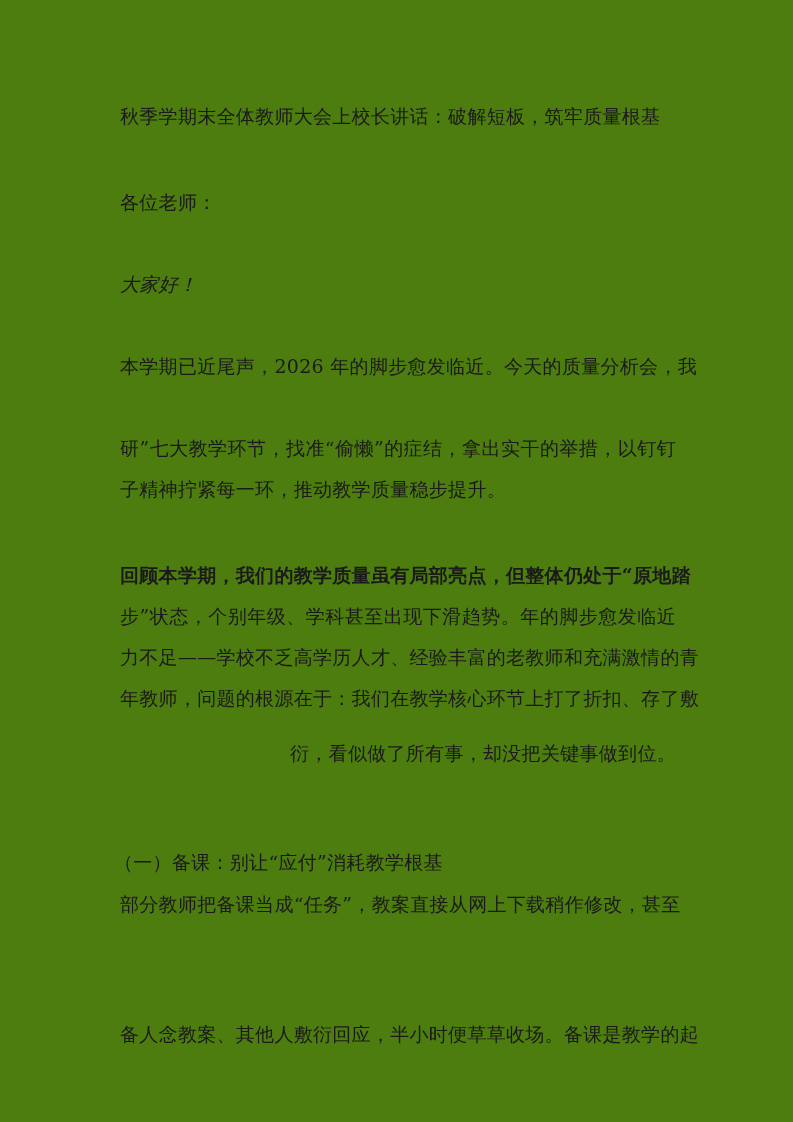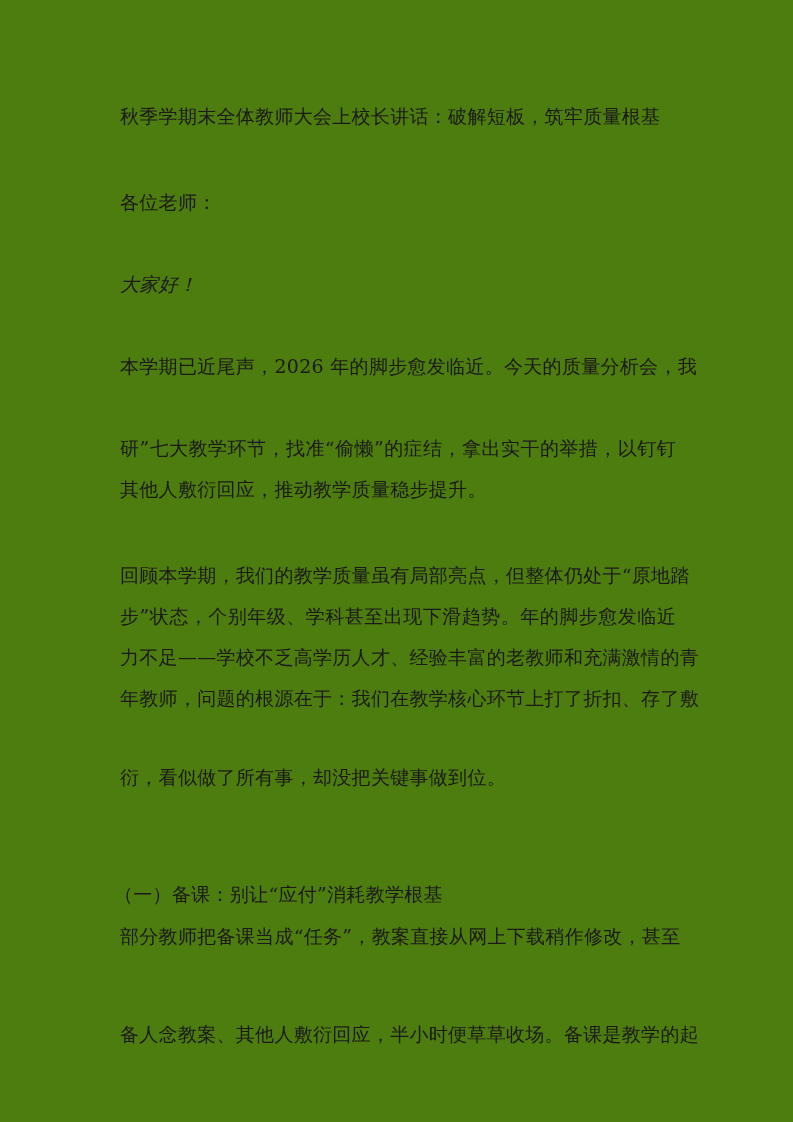--- a/index.html
+++ b/index.html
@@ -42,26 +42,26 @@
 <div class="page">
 
   <div class="line" style="top:104px;">秋季学期末全体教师大会上校长讲话：破解短板，筑牢质量根基</div>
 
   <div class="line" style="top:190px;">各位老师：</div>
 
   <div class="line" style="top:272px;font-style:italic;">大家好！</div>
 
   <div class="line justify" style="top:354px;">本学期已近尾声，2026 年的脚步愈发临近。今天的质量分析会，我</div>
   <div class="line justify" style="top:436px;">研”七大教学环节，找准“偷懒”的症结，拿出实干的举措，以钉钉</div>
-  <div class="line" style="top:477px;">其他人敷衍回应，推动教学质量稳步提升。</div>
+  <div class="line" style="top:477px;">子精神拧紧每一环，推动教学质量稳步提升。</div>
 
-  <div class="line justify" style="top:563px;">回顾本学期，我们的教学质量虽有局部亮点，但整体仍处于“原地踏</div>
+  <div class="line justify" style="top:563px;font-weight:bold;">回顾本学期，我们的教学质量虽有局部亮点，但整体仍处于“原地踏</div>
   <div class="line justify" style="top:604px;">步”状态，个别年级、学科甚至出现下滑趋势。年的脚步愈发临近</div>
   <div class="line justify" style="top:645px;">力不足——学校不乏高学历人才、经验丰富的老教师和充满激情的青</div>
   <div class="line justify" style="top:686px;">年教师，问题的根源在于：我们在教学核心环节上打了折扣、存了敷</div>
-  <div class="line" style="top:765px;">衍，看似做了所有事，却没把关键事做到位。</div>
+  <div class="line" style="top:741px;text-align:right;">衍，看似做了所有事，却没把关键事做到位。</div>
 
-  <div class="line" style="top:850px; left:114px;margin-top:32px;">（一）备课：别让“应付”消耗教学根基</div>
+  <div class="line" style="top:850px; left:114px;">（一）备课：别让“应付”消耗教学根基</div>
 
-  <div class="line justify" style="top:924px;">部分教师把备课当成“任务”，教案直接从网上下载稍作修改，甚至</div>
+  <div class="line justify" style="top:892px;">部分教师把备课当成“任务”，教案直接从网上下载稍作修改，甚至</div>
   <div class="line justify" style="top:1022px;">备人念教案、其他人敷衍回应，半小时便草草收场。备课是教学的起</div>
 
 </div>
 
 </body></html>

